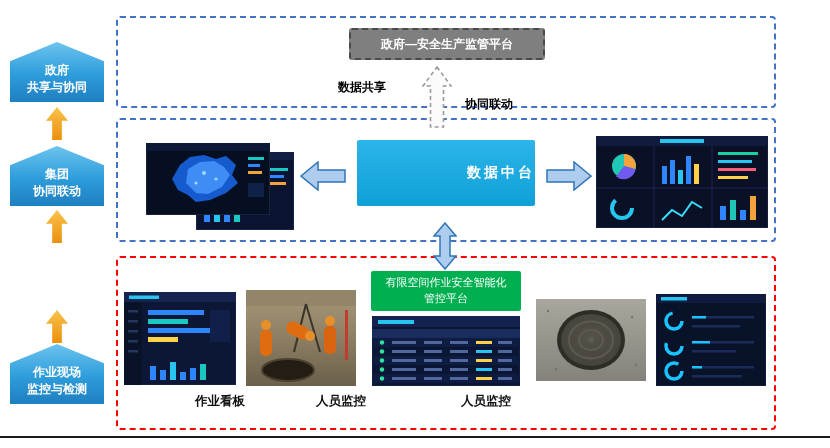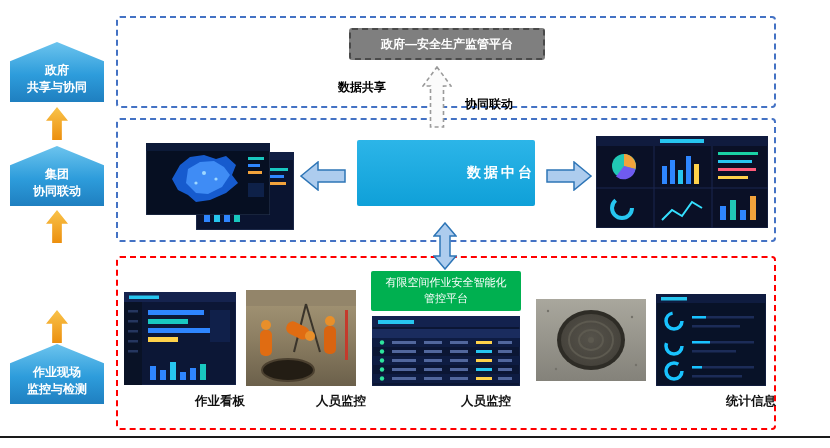--- a/index.html
+++ b/index.html
@@ -305,16 +305,15 @@
         <rect x="36" y="56" width="44" height="2.5"></rect>
       <rect x="36" y="72" width="62" height="2.5"></rect>
         <rect x="36" y="81" width="50" height="2.5"></rect>
     </g>
     <g fill="#19c3ff">
       <rect x="36" y="22" width="14" height="2.5"></rect>
         <rect x="36" y="47" width="18" height="2.5"></rect>
         <rect x="36" y="72" width="10" height="2.5"></rect>
     </g>
   </svg>
-  <div class="module-label" style="left:646px;top:393px">统计信息</div>
 
   <div class="bottom-rule"></div>
 </div>
 
 </body></html>

